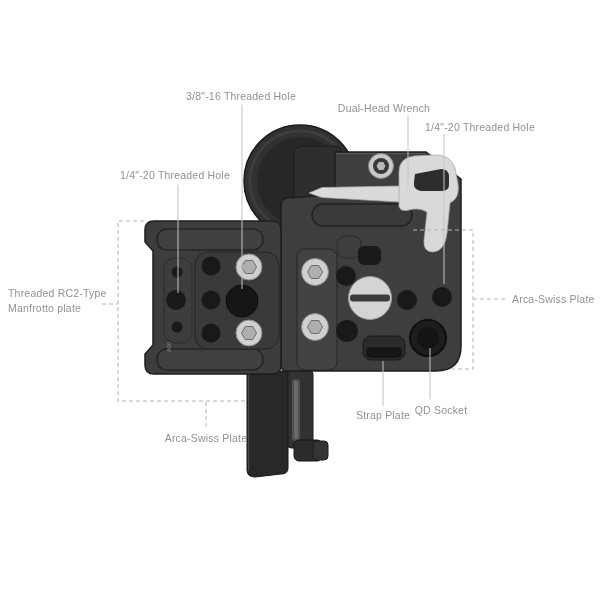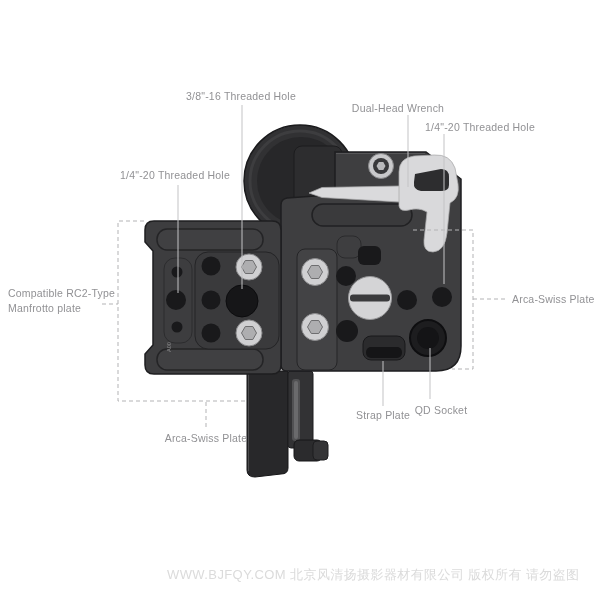--- a/index.html
+++ b/index.html
@@ -138,34 +138,33 @@
     <line x1="408" y1="115" x2="408" y2="187"></line>
     <line x1="444" y1="134" x2="444" y2="284"></line>
     <line x1="178" y1="185" x2="178" y2="293"></line>
     <line x1="430" y1="348" x2="430" y2="399"></line>
     <line x1="383" y1="361" x2="383" y2="406"></line>
   </g>
 </svg>
 
 <div class="callout center" style="left:241px;top:90px">3/8"-16 Threaded Hole</div>
 
-<div class="callout center" style="left:398px;top:102px">Dual-Head Wrench</div>
+<div class="callout center" style="left:384px;top:102px">Dual-Head Wrench</div>
 
 <div class="callout center" style="left:480px;top:121px">1/4"-20 Threaded Hole</div>
 
 <div class="callout center" style="left:175px;top:169px">1/4"-20 Threaded Hole</div>
 
 <div class="callout manfrotto" style="left:8px;top:286px">
-  <div>Compatible RC2-Type</div>
+  <div>Threaded RC2-Type</div>
   <div>Manfrotto plate</div>
 </div>
 
 <div class="callout" style="left:512px;top:293px">Arca-Swiss Plate</div>
 
 <div class="callout center" style="left:441px;top:404px">QD Socket</div>
 
 <div class="callout center" style="left:383px;top:409px">Strap Plate</div>
 
 <div class="callout center" style="left:206px;top:432px">Arca-Swiss Plate</div>
 
-<div class="watermark">WWW.BJFQY.COM 北京风清扬摄影器材有限公司 版权所有 请勿盗图</div>
 
 </div>
 
 </body></html>

